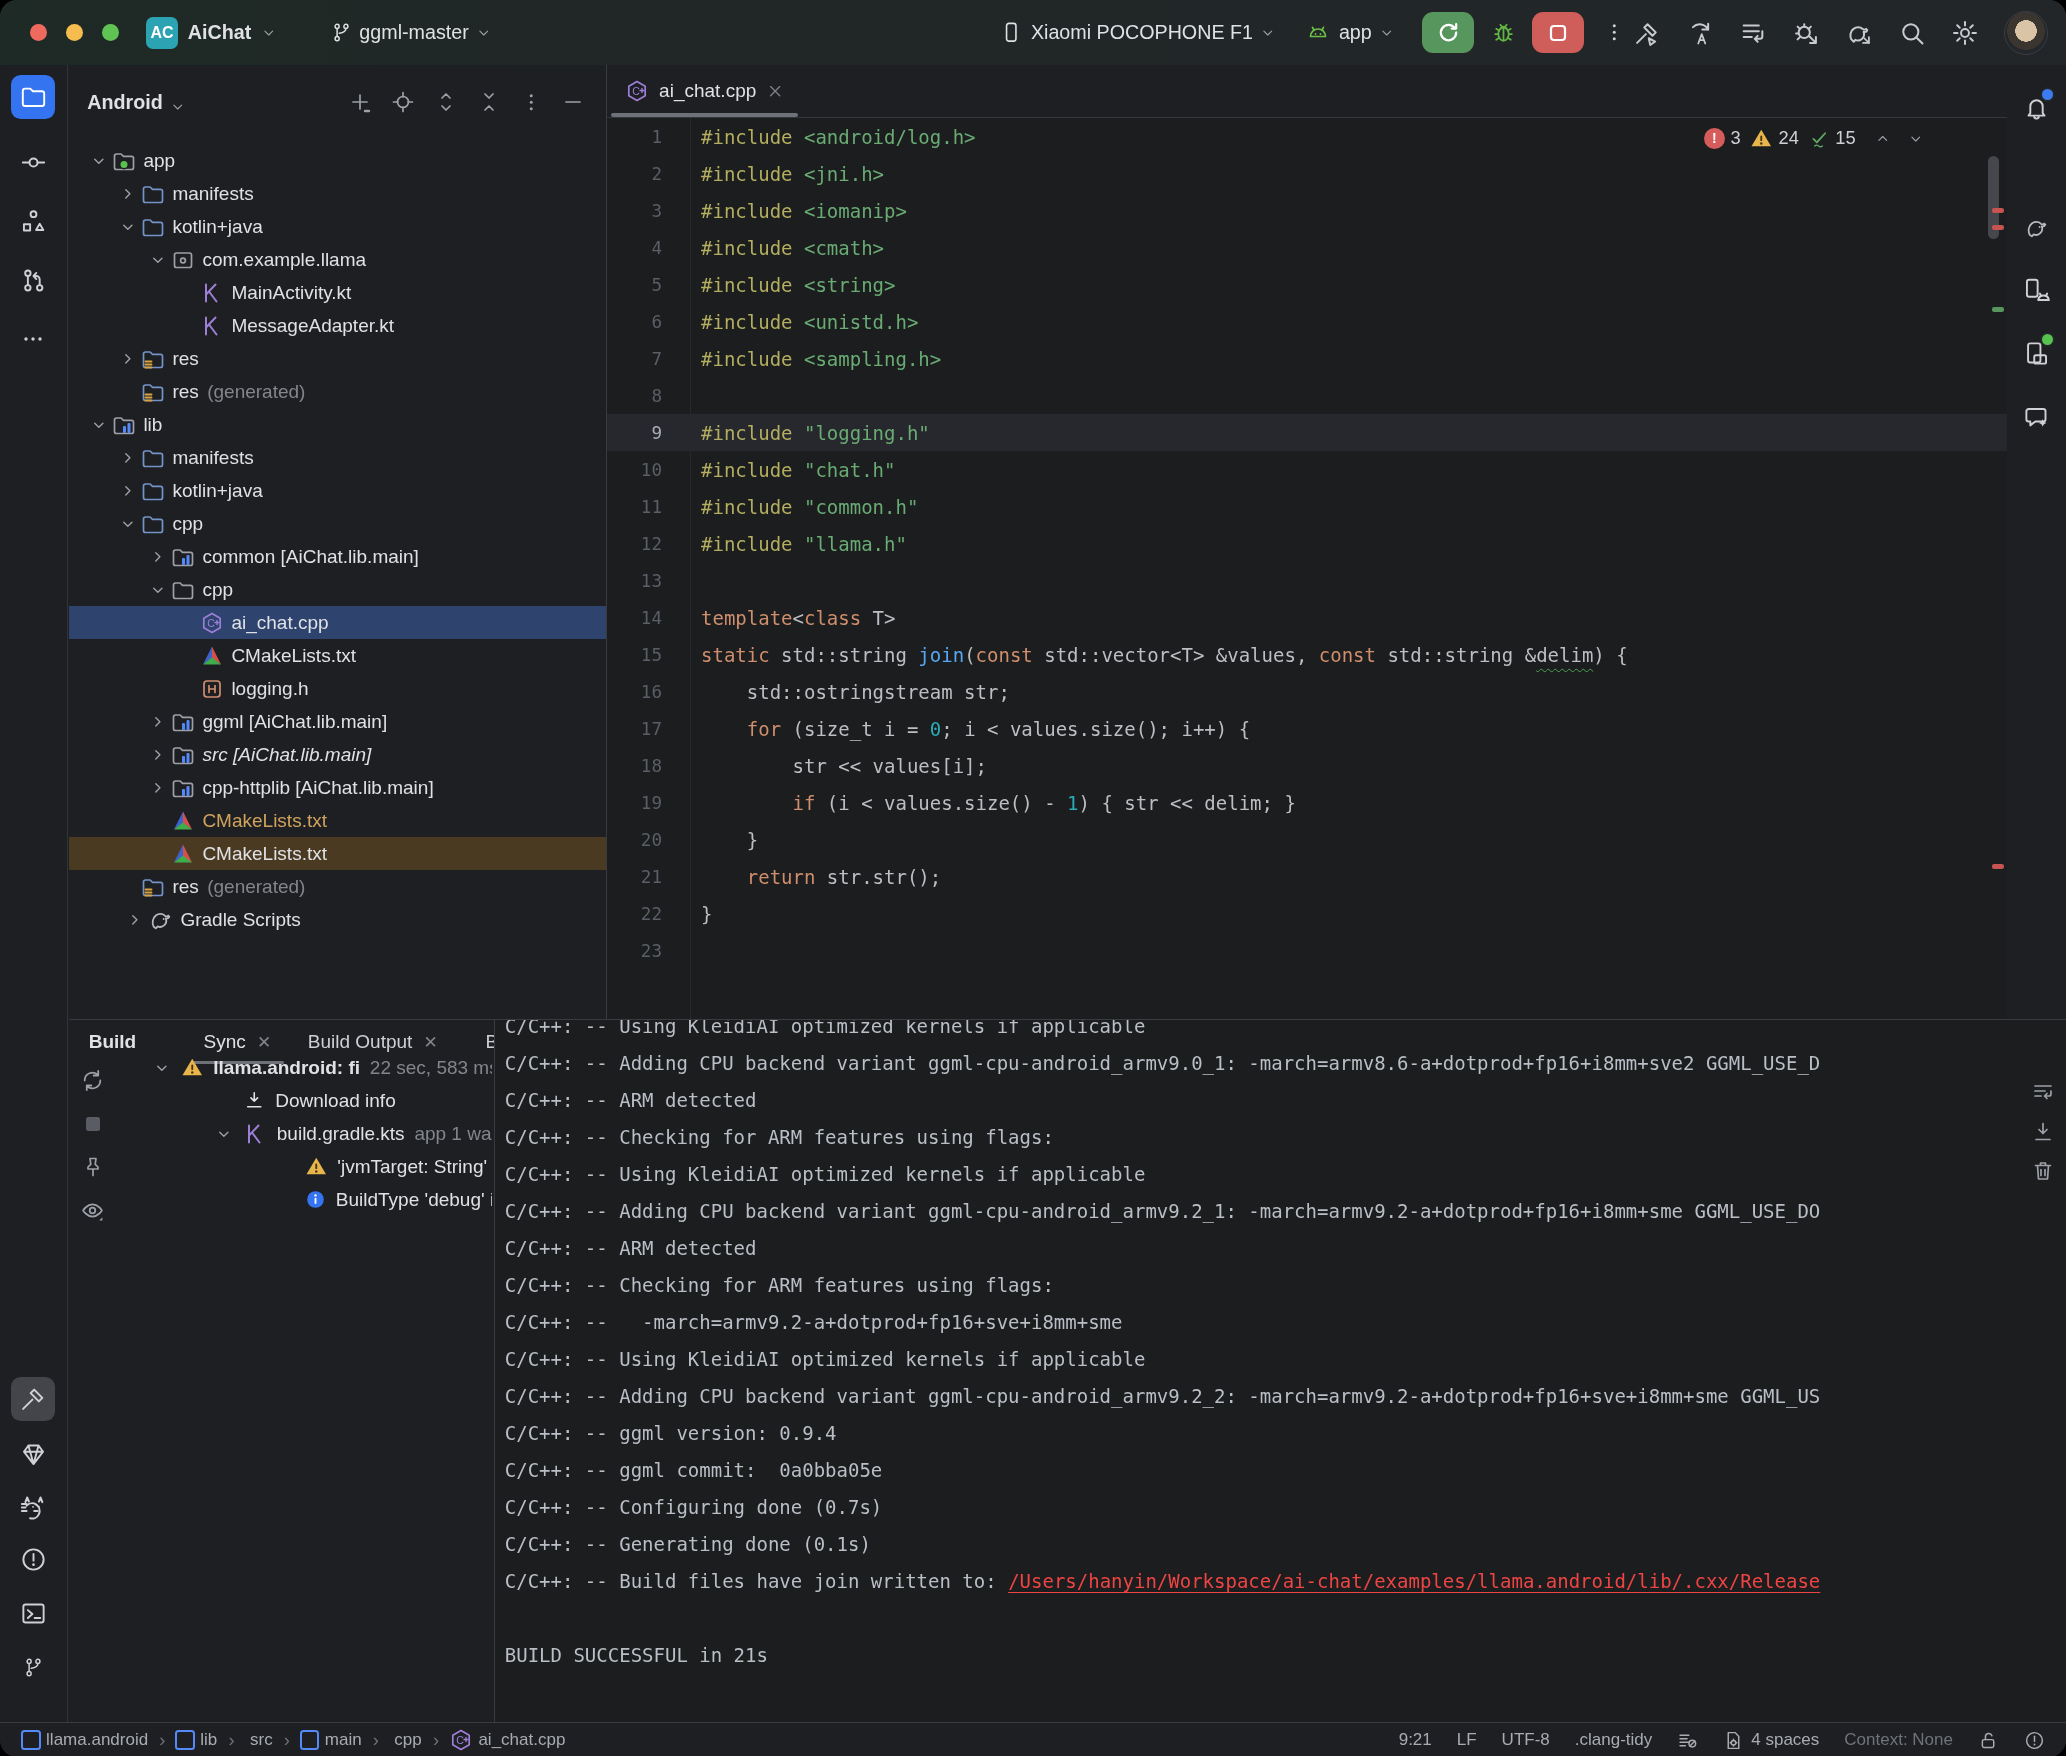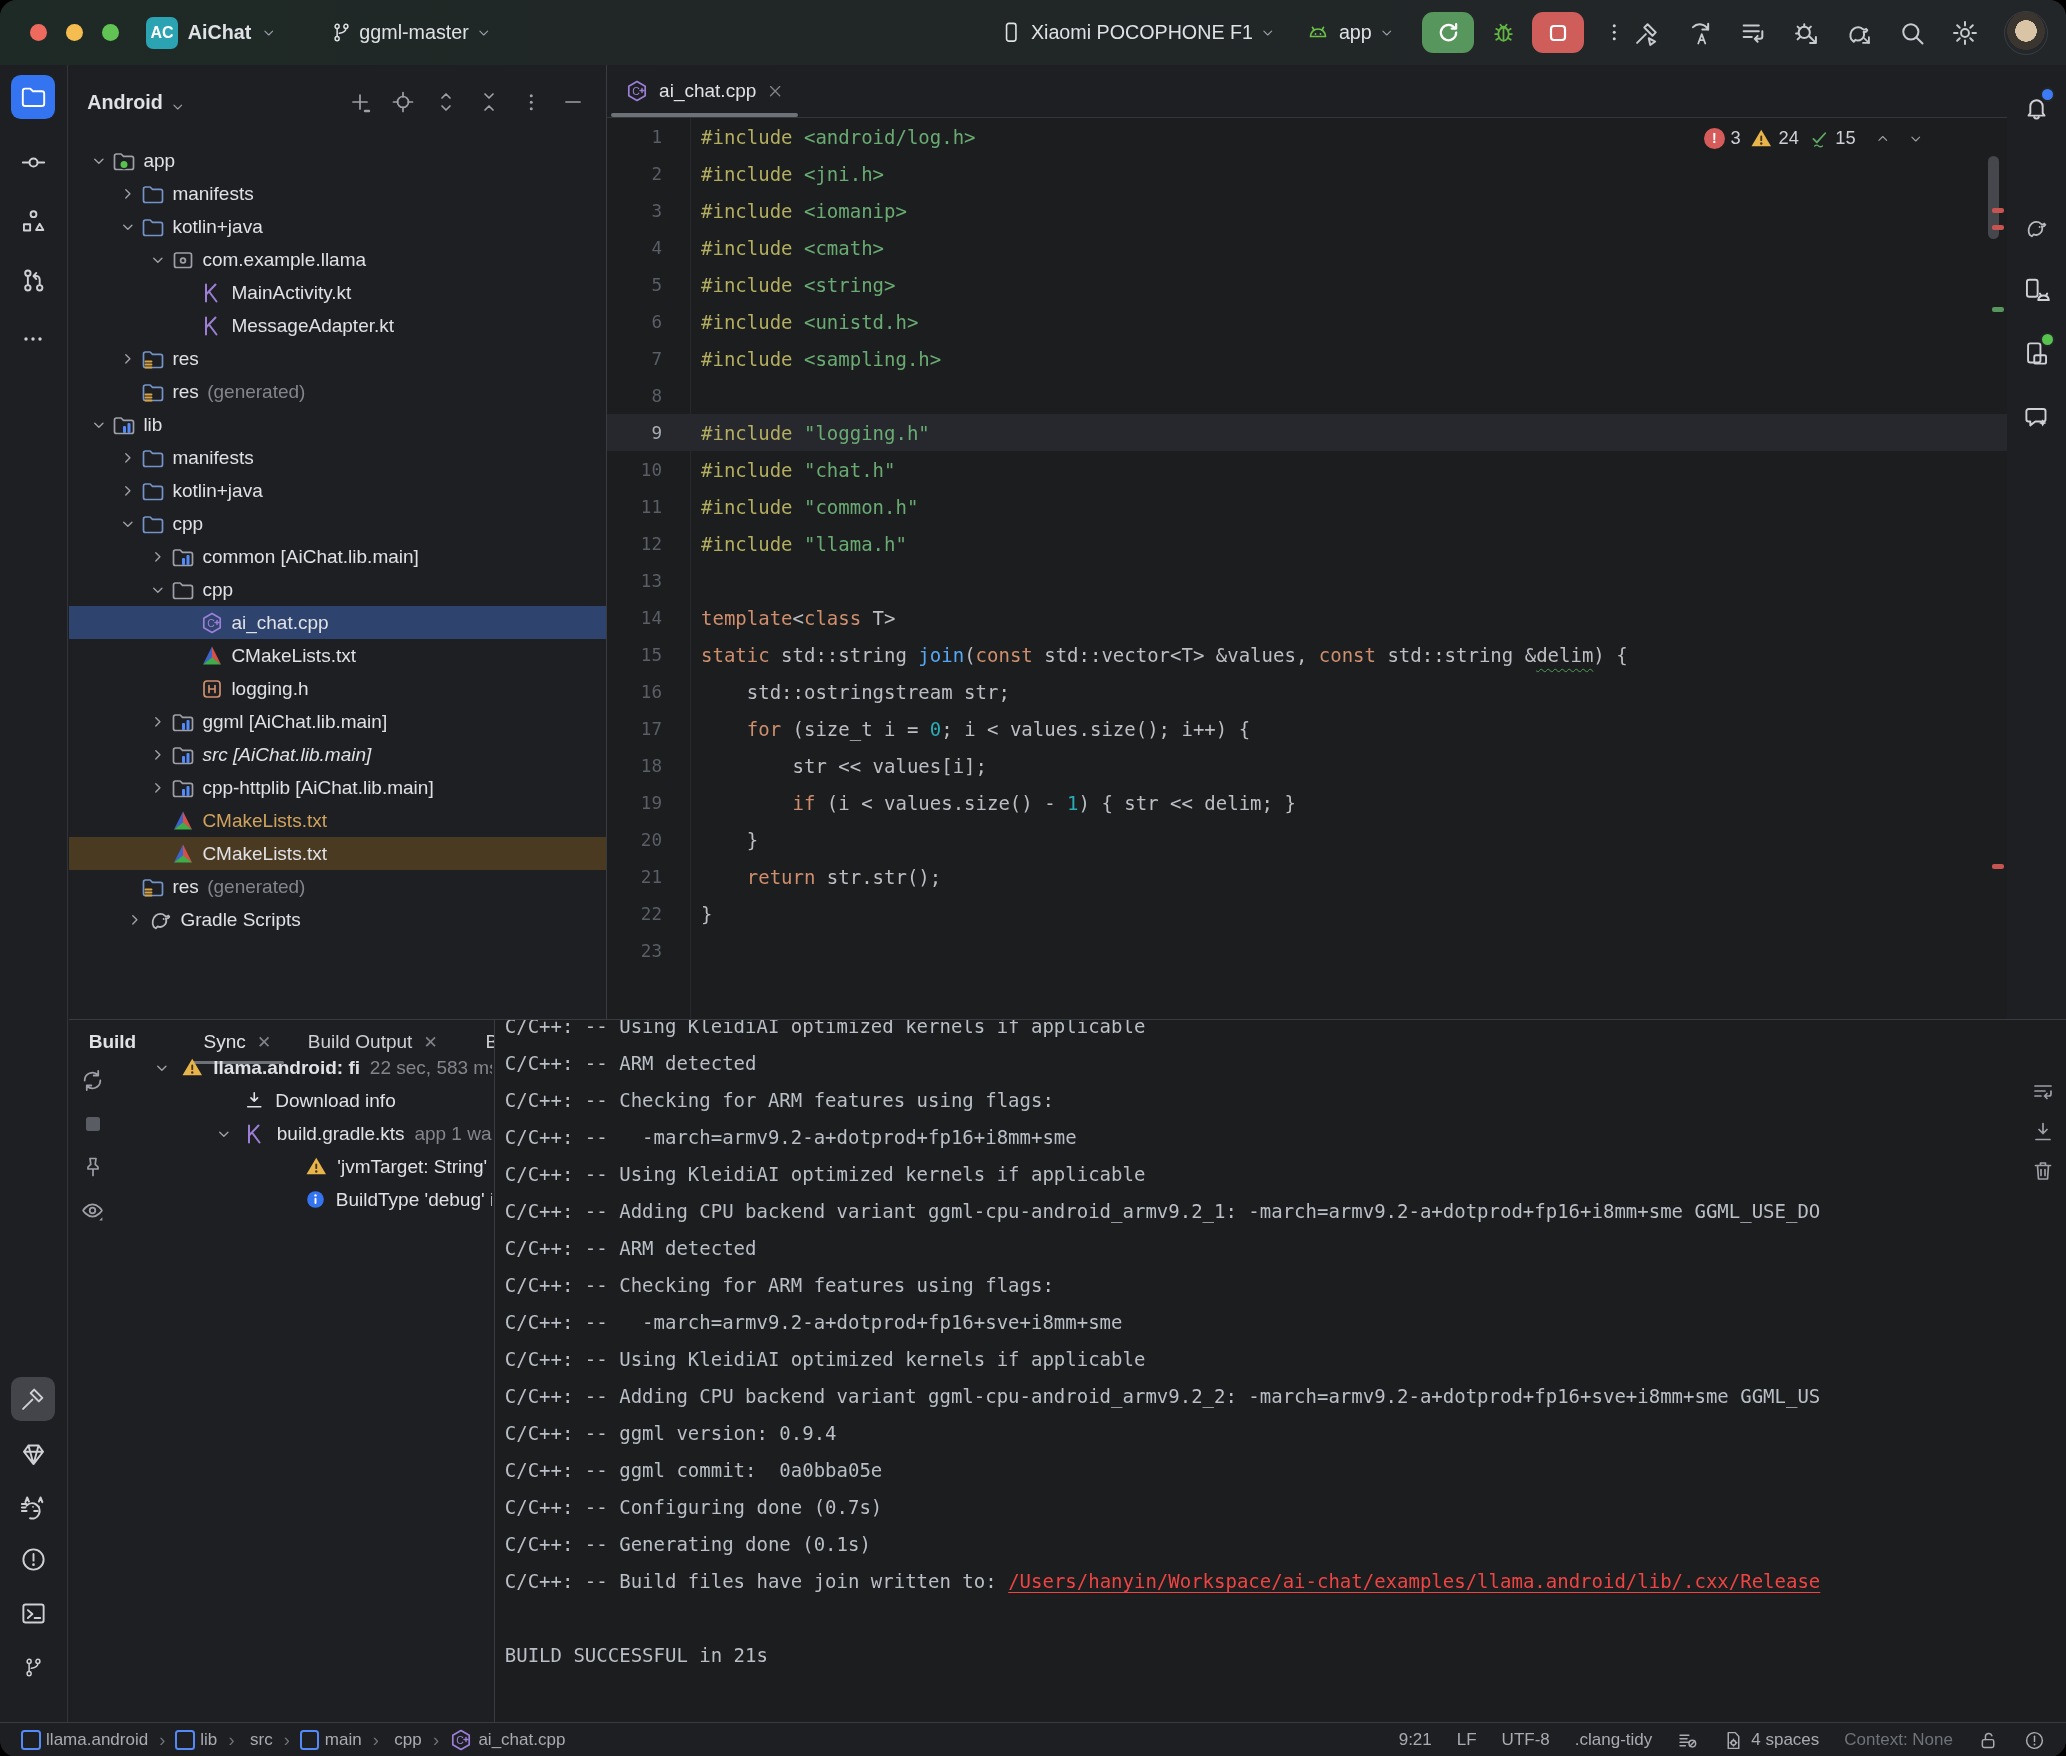--- a/index.html
+++ b/index.html
@@ -1166,27 +1166,27 @@
           <span class="sfx"></span>
         </div>
       </div>
     <div class="console">
       <div class="con-in">
 
       <div class="kline">
             <span><span class="tk-c">C/C++: -- Using KleidiAI optimized kernels if applicable</span></span>
           </div>
           <div class="kline">
+            <span><span class="tk-c">C/C++: -- Adding CPU backend variant ggml-cpu-android_armv9.0_1: -march=armv8.6-a+dotprod+fp16+i8mm+sve2 GGML_USE_D</span></span>
+          </div>
+          <div class="kline">
             <span><span class="tk-c">C/C++: -- ARM detected</span></span>
           </div>
           <div class="kline">
             <span><span class="tk-c">C/C++: -- Checking for ARM features using flags:</span></span>
-          </div>
-          <div class="kline">
-            <span><span class="tk-c">C/C++: --   -march=armv9.2-a+dotprod+fp16+i8mm+sme</span></span>
           </div>
           <div class="kline">
             <span><span class="tk-c">C/C++: -- Using KleidiAI optimized kernels if applicable</span></span>
           </div>
           <div class="kline">
             <span><span class="tk-c">C/C++: -- Adding CPU backend variant ggml-cpu-android_armv9.2_1: -march=armv9.2-a+dotprod+fp16+i8mm+sme GGML_USE_DO</span></span>
           </div>
           <div class="kline">
             <span><span class="tk-c">C/C++: -- ARM detected</span></span>
           </div>

